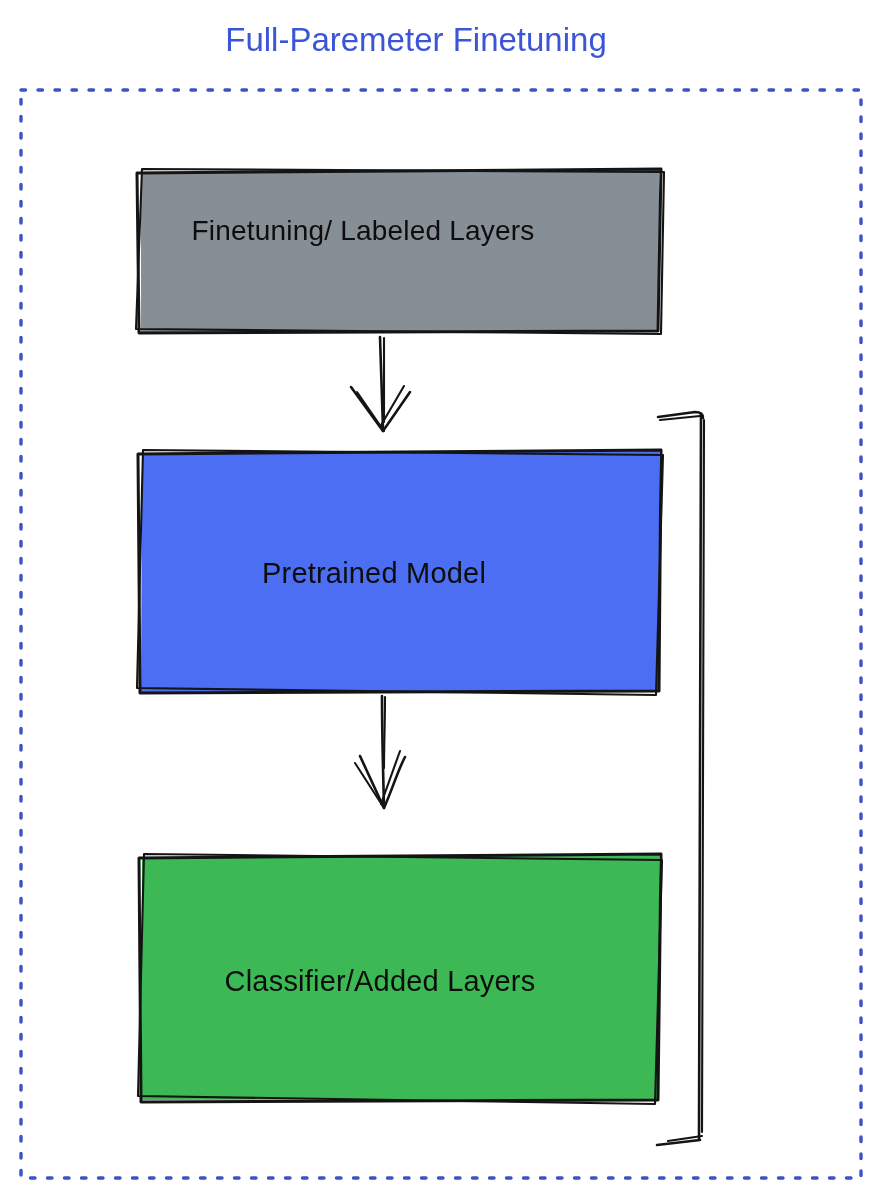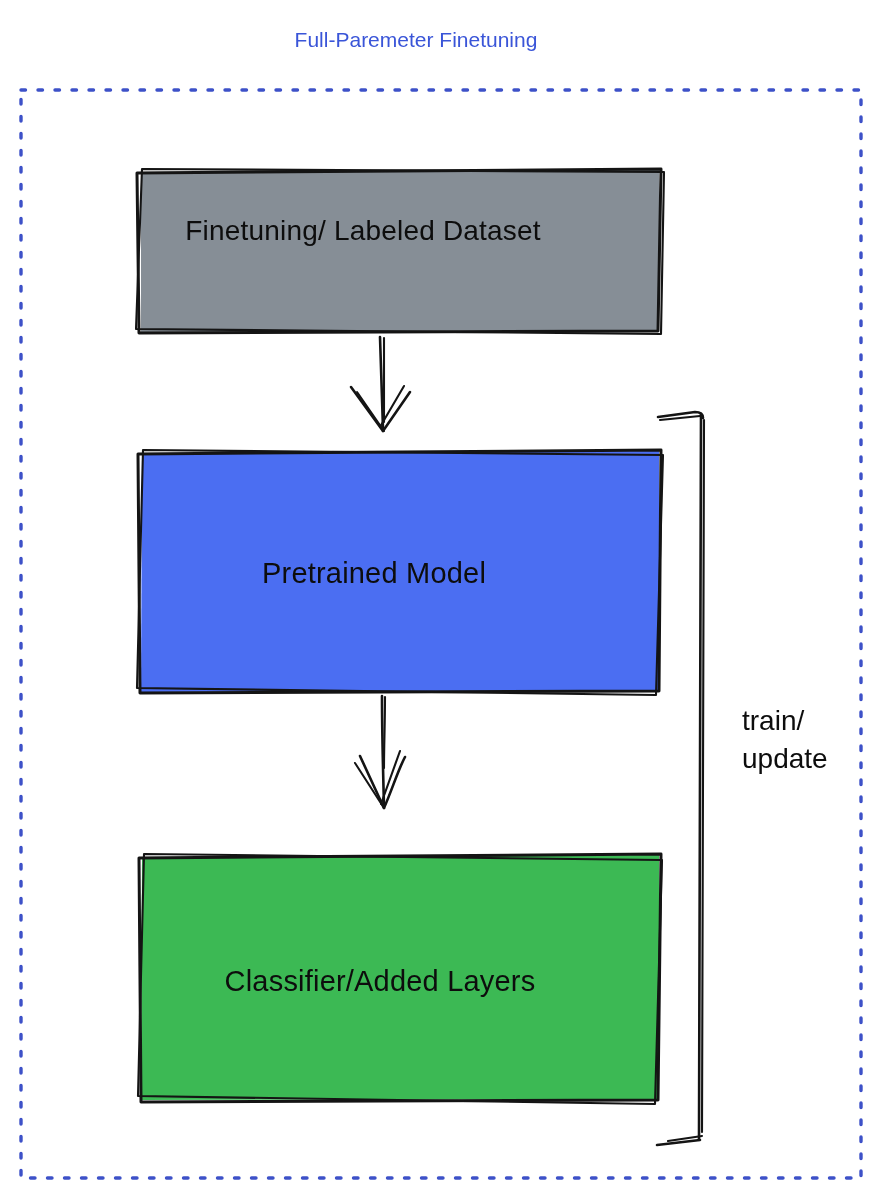--- a/index.html
+++ b/index.html
@@ -19,21 +19,21 @@
     position:absolute;
     transform:translate(-50%,-50%);
     white-space:nowrap;
     color:#0d0d0d;
   }
   .box-label{font-size:29px;letter-spacing:0.2px;}
   #dataset-label{font-size:28px;}
   #title{
     position:absolute;left:416px;top:40px;
     transform:translate(-50%,-50%);
-    font-size:21px;white-space:nowrap;
+    font-size:33px;white-space:nowrap;
   }
   #bracket-label{
     position:absolute;left:742px;top:702px;
     font-size:28px;line-height:38px;color:#0d0d0d;
   }
   #bracket-label span{display:block;}
 </style>
 </head>
 <body>
 
@@ -84,24 +84,20 @@
       <path class="sketch sw2" d="M660,420 L700,416"></path>
       <path class="sketch sw26" d="M701,414 L699,1139"></path>
       <path class="sketch sw2" d="M704,420 L702,1132"></path>
       <path class="sketch sw26" d="M700,1140 L657,1145"></path>
       <path class="sketch sw2" d="M702,1136 L668,1141"></path>
     </g>
   </svg>
 
   <div id="title" style="color: rgb(58, 85, 216);">Full-Paremeter Finetuning</div>
 
-  <div id="dataset-label" class="centered box-label" style="left:363px;top:231px;">Finetuning/ Labeled Dataset</div>
+  <div id="dataset-label" class="centered box-label" style="left:363px;top:231px;">Finetuning/ Labeled Layers</div>
 
   <div class="centered box-label" style="left:380px;top:981px;">Classifier/Added Layers</div>
 
   <div class="centered box-label" style="left:374px;top:573px;">Pretrained Model</div>
 
-  <div id="bracket-label">
-    <span>train/</span>
-    <span>update</span>
-  </div>
 
 </div>
 
 </body></html>

